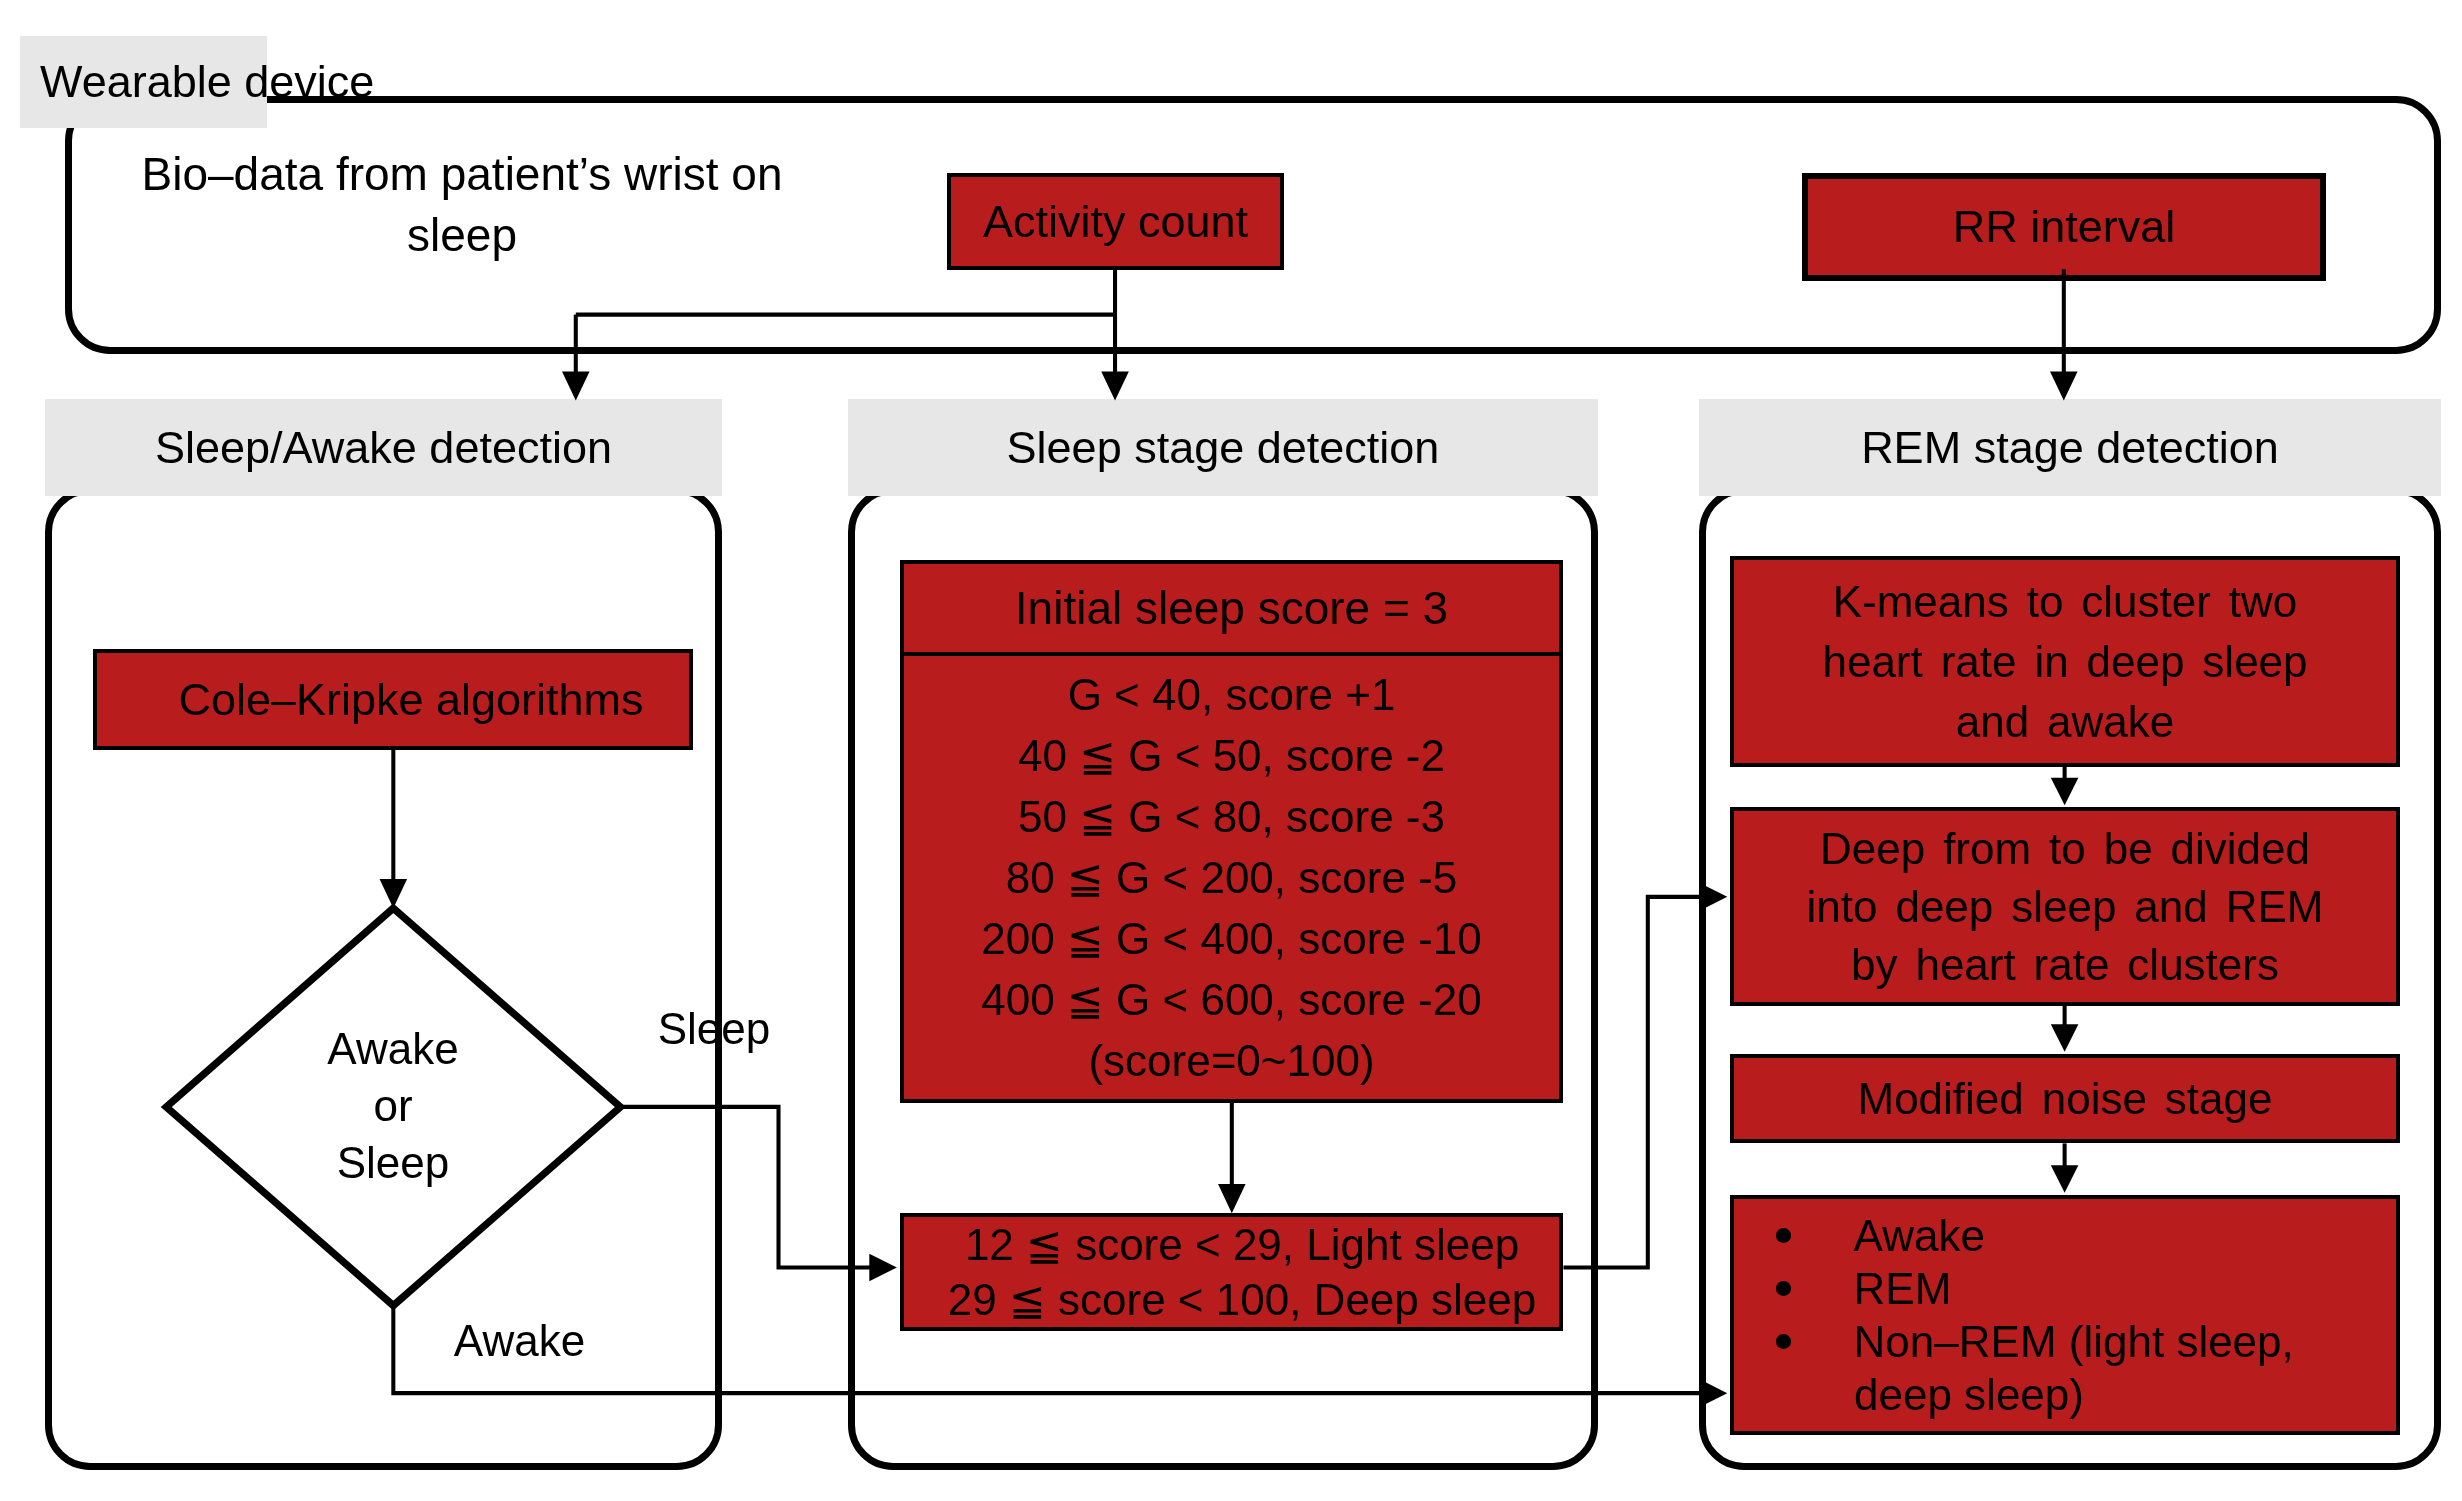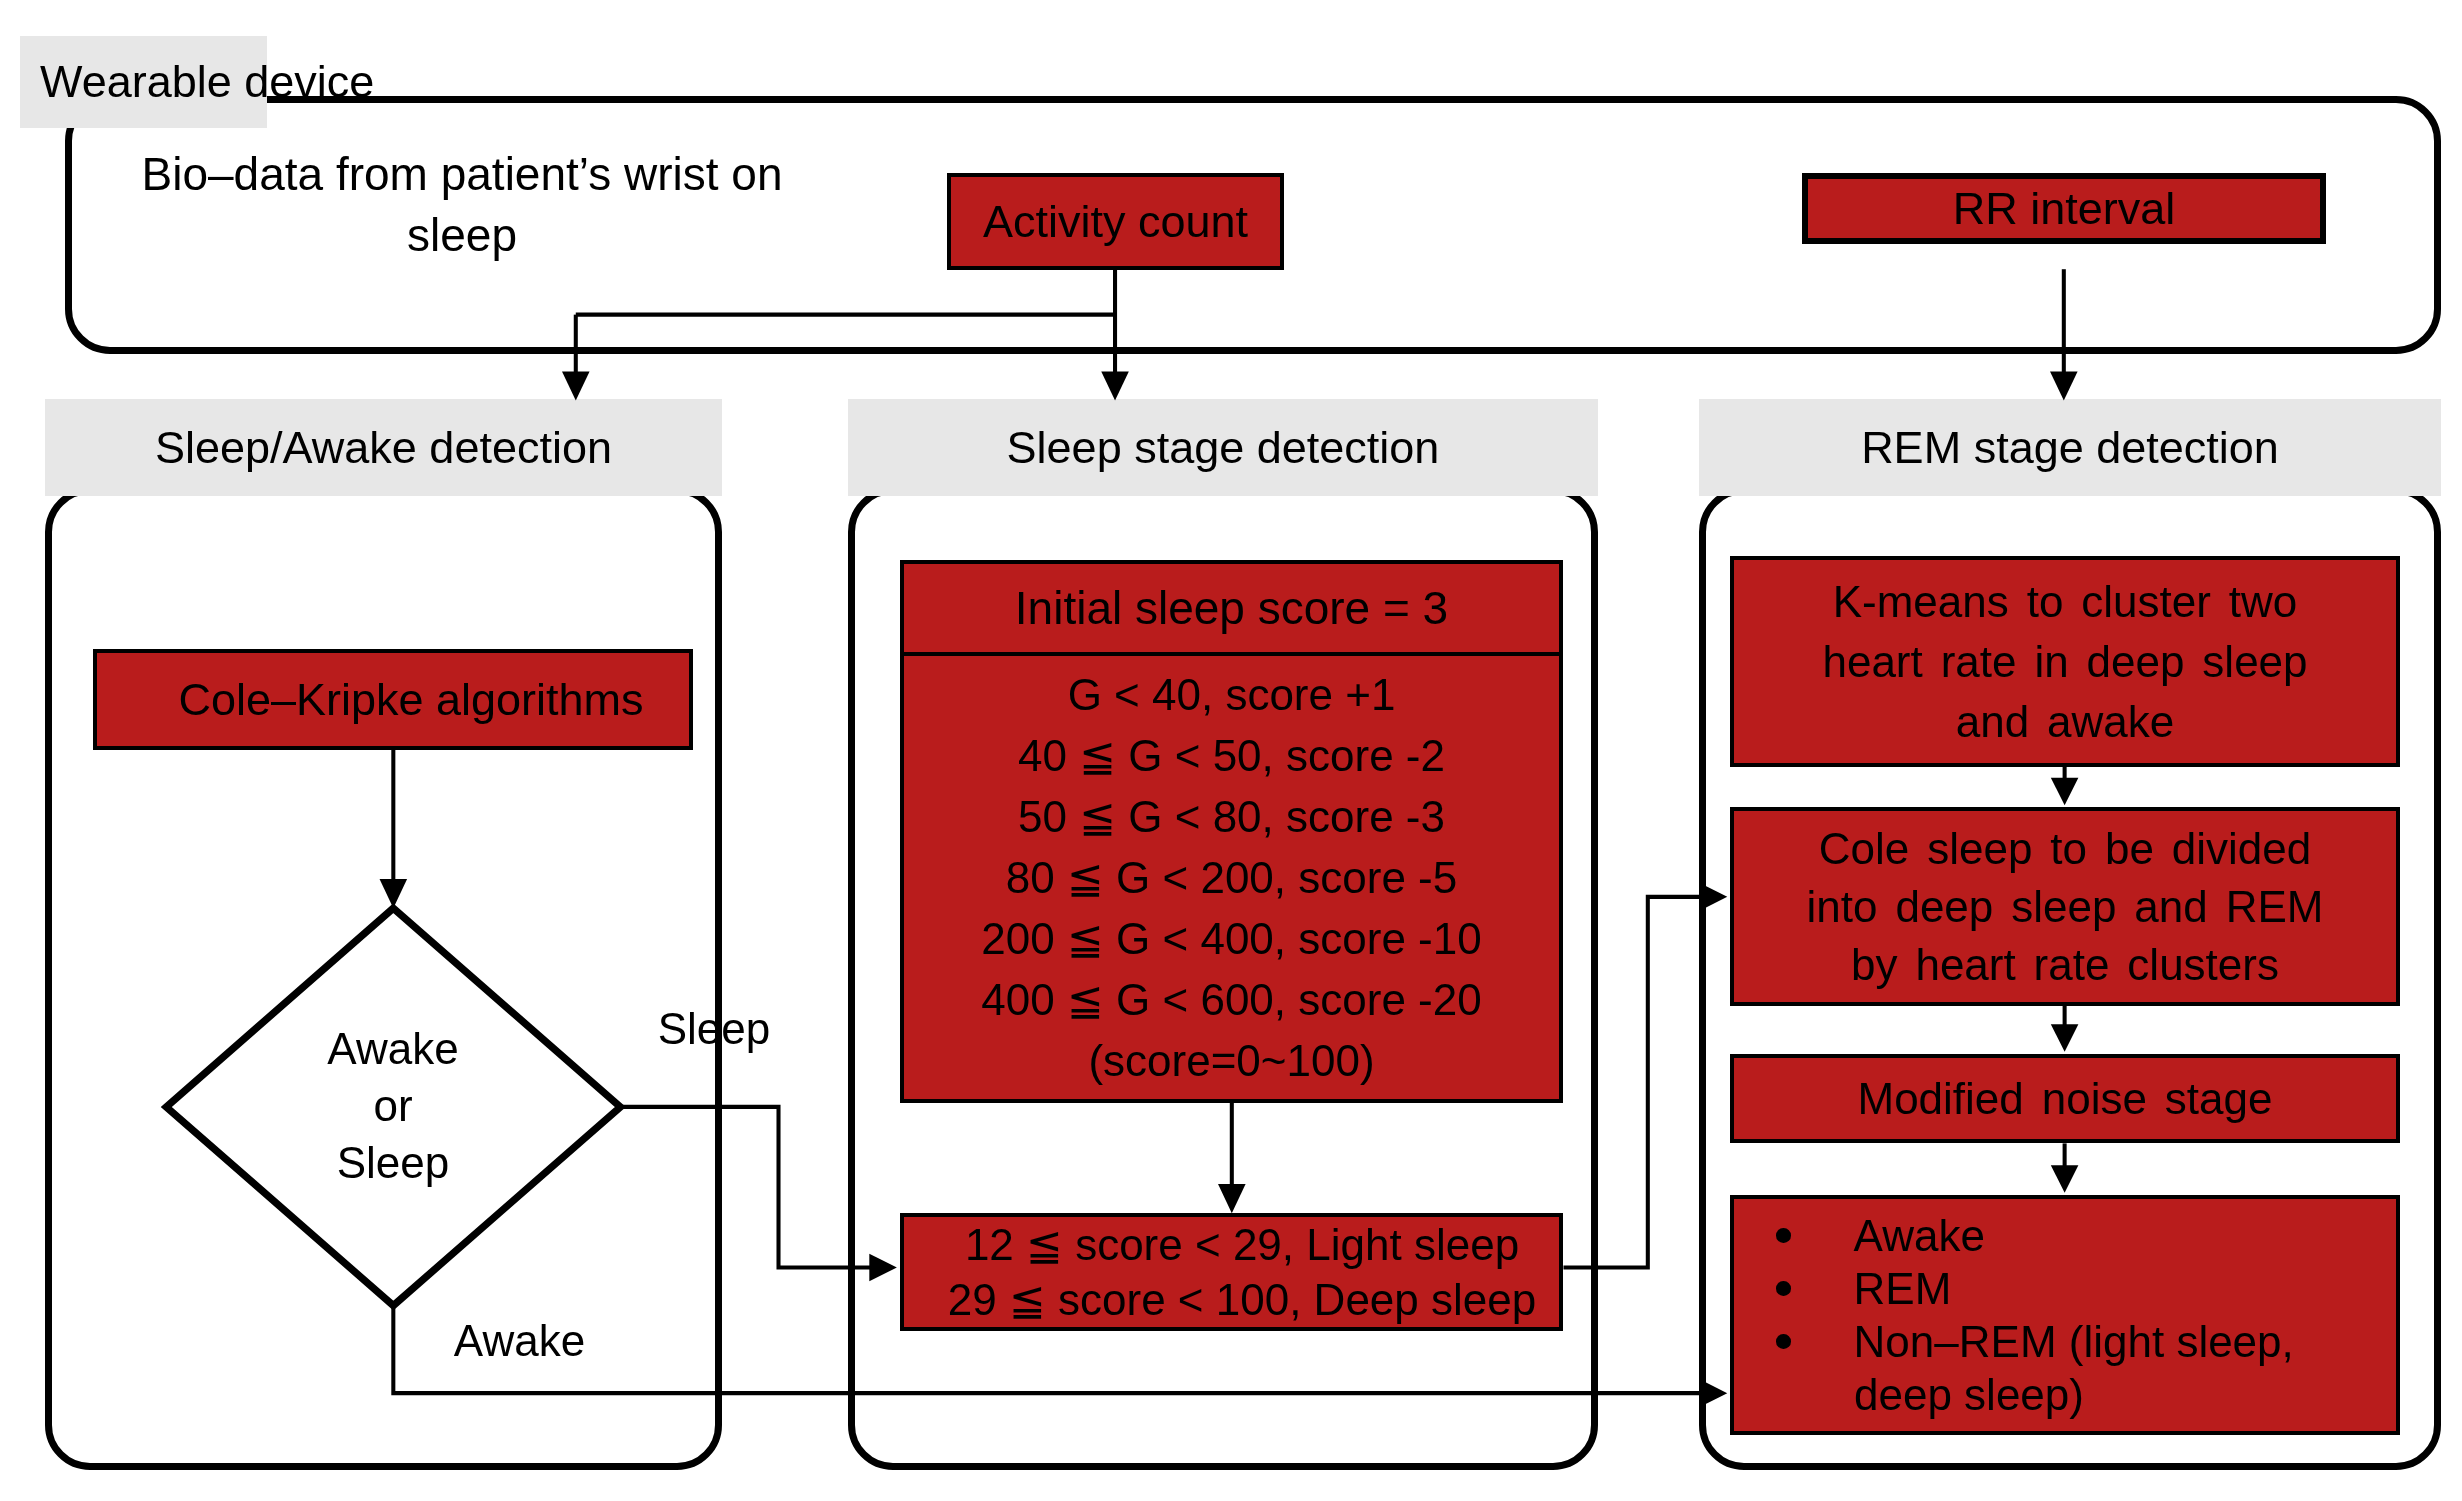--- a/index.html
+++ b/index.html
@@ -53,21 +53,21 @@
 
   <div class="abs bio" style="left:105px;top:144px;width:714px;">
     <span class="line">Bio–data from patient’s wrist</span>
     <span class="line">on sleep</span>
   </div>
 
   <div class="abs box topbox" style="left:947px;top:173px;width:337px;height:97px;">
     <span>Activity count</span>
   </div>
 
-  <div class="abs box topbox" style="left:1802px;top:173px;width:524px;height:71px;border-width:6.5px;">
+  <div class="abs box topbox" style="left:1802px;top:173px;width:524px;height:108px;border-width:6.5px;">
     <span>RR interval</span>
   </div>
 
   <div class="abs header" style="left:45px;top:399px;width:677px;height:97px;">
     <span>Sleep/Awake detection</span>
   </div>
   <div class="abs header" style="left:848px;top:399px;width:750px;height:97px;">
     <span>Sleep stage detection</span>
   </div>
   <div class="abs header" style="left:1699px;top:399px;width:742px;height:97px;">
@@ -116,21 +116,21 @@
     <span class="line">29 ≦ score &lt; 100, Deep sleep</span>
   </div>
 
   <div class="abs box wordy" style="left:1730px;top:556px;width:670px;height:211px;font-size:44px;line-height:60px;">
     <span class="line">K-means to cluster two</span>
     <span class="line">heart rate in deep sleep</span>
     <span class="line">and awake</span>
   </div>
 
   <div class="abs box wordy" style="left:1730px;top:807px;width:670px;height:199px;font-size:44px;line-height:58px;">
-    <span class="line">Cole sleep to be divided</span>
+    <span class="line">Deep from to be divided</span>
     <span class="line">into deep sleep and REM</span>
     <span class="line">by heart rate clusters</span>
   </div>
 
   <div class="abs box wordy" style="left:1730px;top:1054px;width:670px;height:89px;font-size:44px;">
     <span>Modified noise stage</span>
   </div>
 
   <div class="abs box" style="left:1730px;top:1195px;width:670px;height:240px;justify-content:center;align-items:flex-start;">
     <div class="bullet-row">

